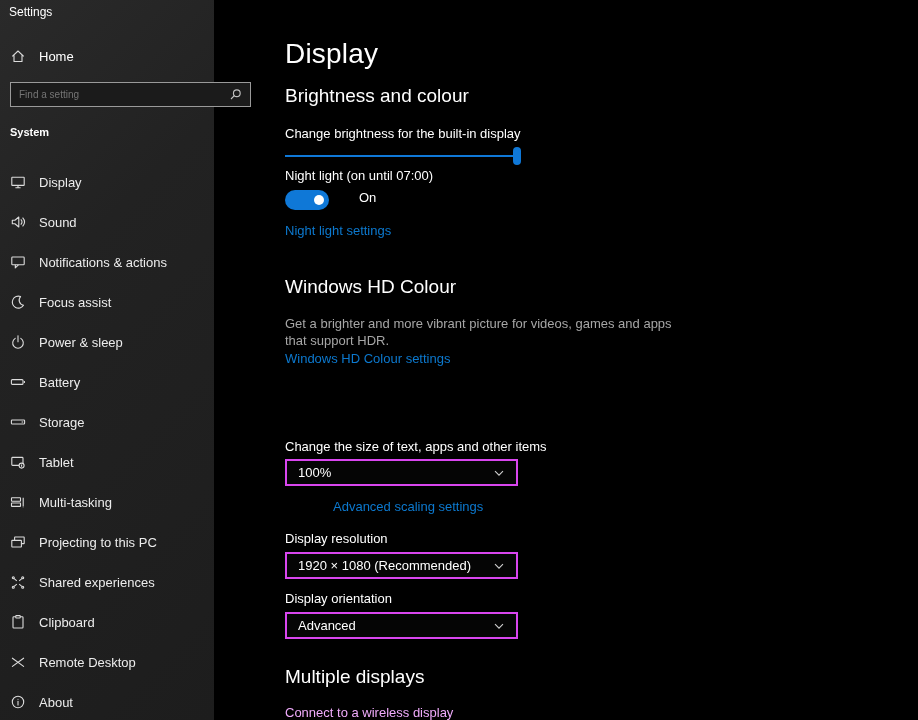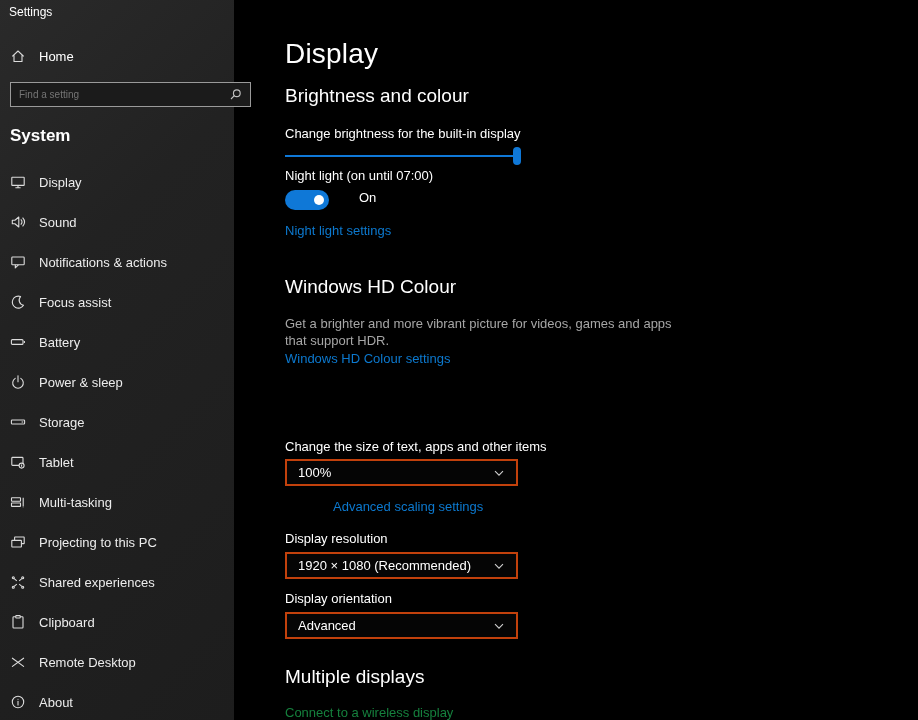--- a/index.html
+++ b/index.html
@@ -1,34 +1,34 @@
 <!DOCTYPE html>
 <html><head>
 <meta charset="utf-8">
 <style>
   * { margin:0; padding:0; box-sizing:border-box; }
   html,body { width:918px; height:720px; overflow:hidden; background:#000;
     font-family:"Liberation Sans","DejaVu Sans",sans-serif; color:#fff; }
   .window { position:relative; width:918px; height:720px; background:#000; }
 
   
-  .sidebar { position:absolute; left:0; top:0; width:234px; height:720px;
+  .sidebar { position:absolute; left:0; top:0; width:214px; height:720px;
     background:linear-gradient(135deg,#2a2a2a 0%,#222 35%,#1d1d1d 100%); }
   .app-title { position:absolute; left:9px; top:5px; font-size:12px; color:#fff; }
   .home-row { position:absolute; left:0; top:42px; width:262px; height:28px;
     display:flex; align-items:center; cursor:default; }
   .home-row .nav-icon { margin-left:10px; }
   .home-row span.lbl { margin-left:13px; font-size:13px; }
   .search-box { position:absolute; left:10px; top:82px; width:241px; height:25px;
     background:#1b1b1b; border:1px solid #9a9a9a; display:flex; align-items:center; }
   .search-box input { flex:1; background:transparent; border:none; outline:none;
     color:#d6d6d6; font-size:10px; padding:0 8px;
     font-family:"Liberation Sans","DejaVu Sans",sans-serif; }
   .search-box .mag { margin-right:7px; display:flex; }
-  .section-label { position:absolute; left:10px; top:126px; font-size:17px; font-weight:bold; }
+  .section-label { position:absolute; left:10px; top:126px; font-size:11px; font-weight:bold; }
   .nav-list { position:absolute; left:0; top:162px; width:262px; }
   .nav-item { height:40px; display:flex; align-items:center; cursor:default; }
   .nav-icon { width:16px; height:16px; margin-left:10px; flex:none; display:flex; }
   .nav-label { margin-left:13px; font-size:13px; color:#ececec; white-space:nowrap; }
 
   
   .win-controls { position:absolute; right:0; top:0; height:24px; display:flex; }
   .win-btn { width:45px; height:24px; display:flex; align-items:center; justify-content:center; }
   .glyph-min { width:10px; height:0; border-top:1px solid #bdbdbd; }
   .glyph-max { width:9px; height:9px; border:1px solid #bdbdbd; }
@@ -51,21 +51,21 @@
   .slider .fill { position:absolute; left:0; top:9px; height:2px; }
   .slider .thumb { position:absolute; top:1px; width:8px; height:18px; border-radius:4px; }
 
   .toggle-row { position:absolute; left:23px; top:190px; display:flex; align-items:flex-start; }
   .toggle { width:44px; height:20px; border-radius:10px; position:relative; }
   .toggle .knob { position:absolute; right:5px; top:5px; width:10px; height:10px;
     border-radius:50%; background:#fff; }
   .toggle-state { margin-left:30px; font-size:13px; }
 
   .dropdown { position:absolute; left:23px; width:233px; height:27px; background:#050505;
-    border:2px solid #c2410c; display:flex; align-items:center; cursor:default; }
+    border:2px solid #d946ef; display:flex; align-items:center; cursor:default; }
   .dropdown .val { margin-left:11px; font-size:13px; color:#fff; flex:1; white-space:nowrap; }
   .dropdown .chev { margin-right:11px; display:flex; }
 </style>
 </head>
 <body>
 
 <div class="window">
 
   <div class="sidebar">
     <div class="app-title">Settings</div>
@@ -128,36 +128,36 @@
         <span class="nav-icon">
           <svg width="16" height="16" viewBox="0 0 16 16" fill="none" stroke="#dcdcdc" stroke-width="1.1" stroke-linejoin="round">
               <path d="M10.6 2.6a6 6 0 1 0 2.9 8.6 5.1 5.1 0 0 1-2.9-8.6z"></path>
             </svg>
         </span>
         <span class="nav-label">Focus assist</span>
       </div>
 
       <div class="nav-item">
         <span class="nav-icon">
-          <svg width="16" height="16" viewBox="0 0 16 16" fill="none" stroke="#dcdcdc" stroke-width="1.1">
-              <rect x="1.4" y="5.6" width="11.6" height="4.8" rx="1"></rect>
-              <path d="M14.4 7.1v1.8"></path>
-            </svg>
-        </span>
-        <span class="nav-label">Battery</span>
-      </div>
-
-      <div class="nav-item">
-        <span class="nav-icon">
           <svg width="16" height="16" viewBox="0 0 16 16" fill="none" stroke="#dcdcdc" stroke-width="1.1" stroke-linecap="round">
               <path d="M5.2 4.4a5.3 5.3 0 1 0 5.6 0"></path>
               <path d="M8 1.8v6"></path>
             </svg>
         </span>
         <span class="nav-label">Power &amp; sleep</span>
+      </div>
+
+      <div class="nav-item">
+        <span class="nav-icon">
+          <svg width="16" height="16" viewBox="0 0 16 16" fill="none" stroke="#dcdcdc" stroke-width="1.1">
+              <rect x="1.4" y="5.6" width="11.6" height="4.8" rx="1"></rect>
+              <path d="M14.4 7.1v1.8"></path>
+            </svg>
+        </span>
+        <span class="nav-label">Battery</span>
       </div>
 
       <div class="nav-item">
         <span class="nav-icon">
           <svg width="16" height="16" viewBox="0 0 16 16" fill="none" stroke="#dcdcdc" stroke-width="1.1">
               <rect x="1.4" y="6" width="13.2" height="4" rx="0.8"></rect>
               <path d="M11.6 8h1.6"></path>
             </svg>
         </span>
         <span class="nav-label">Storage</span>
@@ -304,16 +304,16 @@
     <div class="dropdown" style="top:612px">
       <span class="val">Advanced</span>
       <span class="chev">
         <svg width="12" height="12" viewBox="0 0 12 12" fill="none" stroke="#cfcfcf" stroke-width="1.1">
             <path d="M2 4.2 6 8.2l4-4"></path>
           </svg>
       </span>
     </div>
 
     <div class="sec-heading" style="top:666px">Multiple displays</div>
-    <div class="link" style="top: 705px; color: #15803d;">Connect to a wireless display</div>
+    <div class="link" style="top: 705px; color: #f0abfc;">Connect to a wireless display</div>
   </div>
 
 </div>
 
 </body></html>

